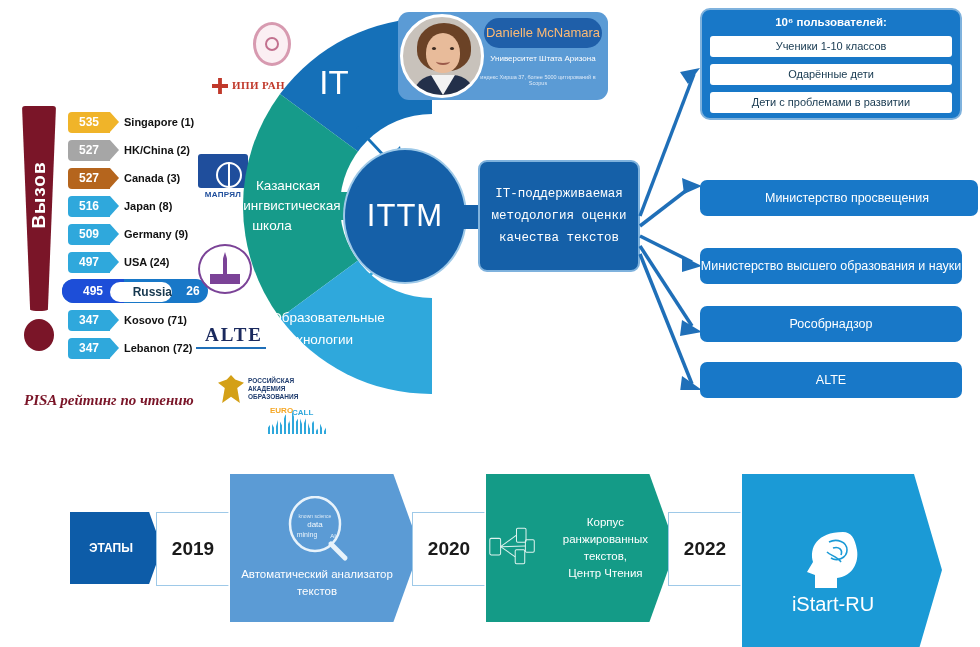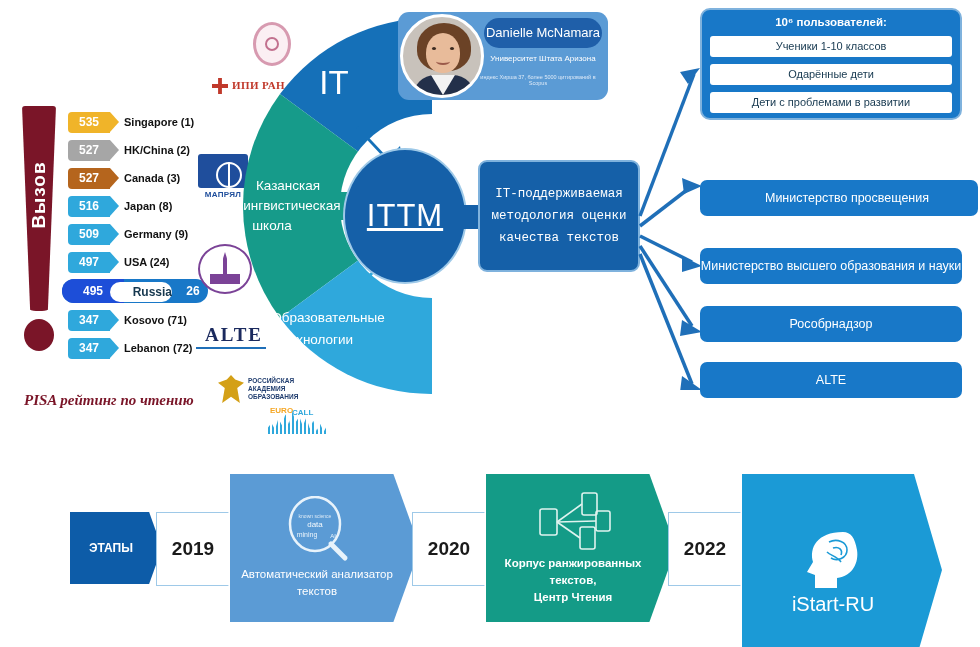--- a/index.html
+++ b/index.html
@@ -86,34 +86,34 @@
   #ec-text{position:absolute;left:2px;top:2px;font-size:8px;font-weight:bold;color:#f5a623;}
   #ec-text2{position:absolute;left:24px;top:4px;font-size:8px;font-weight:bold;color:#2fa8dc;}
 
   
   #arc{left:236px;top:10px;width:200px;height:400px;}
 
   
   #ittm-circle{left:345px;top:150px;width:120px;height:132px;border-radius:50%;
       background:#1560a8;box-shadow:0 0 0 2px #9ec9e8;}
   #ittm-text{width:120px;text-align:center;line-height:132px;color:#fff;
-      font-size:31px;letter-spacing:1px;text-decoration:underline;}
+      font-size:31px;letter-spacing:1px;}
   #arrow-ittm-out{left:460px;top:188px;width:46px;height:58px;}
 
   
   #output-box{left:478px;top:160px;width:162px;height:112px;background:#1560a8;
       border:2px solid #7fb2dd;border-radius:9px;box-sizing:border-box;
       display:flex;align-items:center;justify-content:center;font-family:Liberation Mono, monospace;}
   #output-text{color:#fff;font-size:12.5px;line-height:22px;text-align:center;padding:0 8px;}
 
   
   #expert-card{left:398px;top:12px;width:210px;height:88px;background:#5b9bd5;
       border-radius:11px;}
   #expert-head{position:absolute;left:86px;top:6px;width:118px;height:30px;
-      background:#1f5fa9;border-radius:15px;color:#ffffff;font-size:13px;
+      background:#1f5fa9;border-radius:15px;color:#fdba74;font-size:13px;
       line-height:30px;text-align:center;}
   #expert-affil{position:absolute;left:86px;top:42px;width:118px;color:#fff;
       font-size:8px;text-align:center;}
   #expert-metrics{position:absolute;left:74px;top:62px;width:132px;color:#dce9f7;
       font-size:5.5px;text-align:center;}
   #expert-photo{position:absolute;left:2px;top:2px;width:84px;height:84px;
       border-radius:50%;border:3px solid #fff;box-sizing:border-box;
       background:#c8c2bb;overflow:hidden;}
   #ph-hair{position:absolute;left:14px;top:6px;width:54px;height:48px;
       border-radius:50% 50% 42% 42%;background:#6b4226;}
@@ -340,21 +340,21 @@
     <div class="chev-label" style="margin-right:16px;">
       <div>Автоматический анализатор</div>
       <div>текстов</div>
     </div>
   </div>
 
   <div class="chev-year" id="tl-y2" style="left:342px;top:42px;width:82px;height:72px;">
     <span style="padding-right:10px;">2020</span>
   </div>
 
-  <div class="chev" id="tl-s2" style="left:416px;top:4px;width:190px;height:148px;background:#149b87;flex-direction:column;font-weight:bold;">
+  <div class="chev" id="tl-s2" style="left:416px;top:4px;width:190px;height:148px;background:#149b87;flex-direction:row;">
     <svg width="80" height="60" viewBox="0 0 80 60" style="margin-bottom:4px;margin-right:14px;">
       <g fill="none" stroke="#dff3ef" stroke-width="1.6">
         <rect x="6" y="18" width="17" height="26" rx="2"></rect>
         <rect x="48" y="2" width="15" height="22" rx="2"></rect>
         <rect x="62" y="20" width="14" height="20" rx="2"></rect>
         <rect x="46" y="36" width="15" height="22" rx="2"></rect>
         <line x1="23" y1="31" x2="48" y2="13"></line>
         <line x1="23" y1="31" x2="62" y2="30"></line>
         <line x1="23" y1="31" x2="46" y2="47"></line>
       </g>

